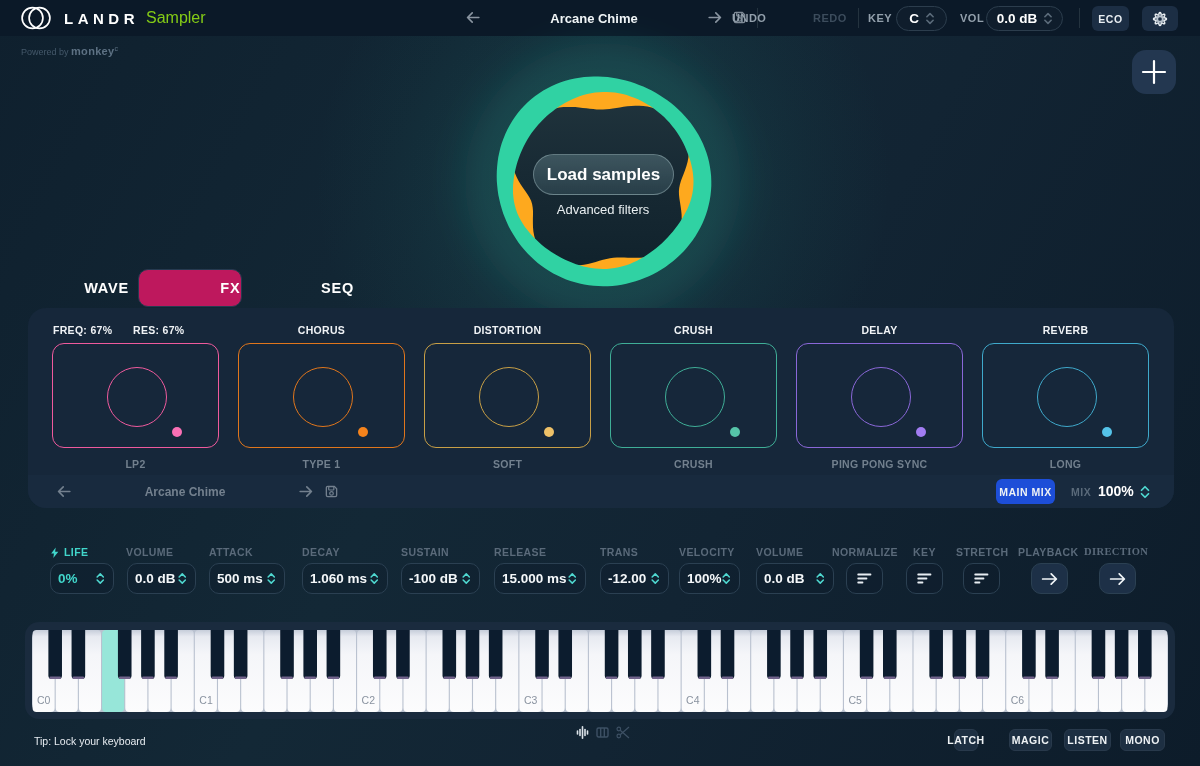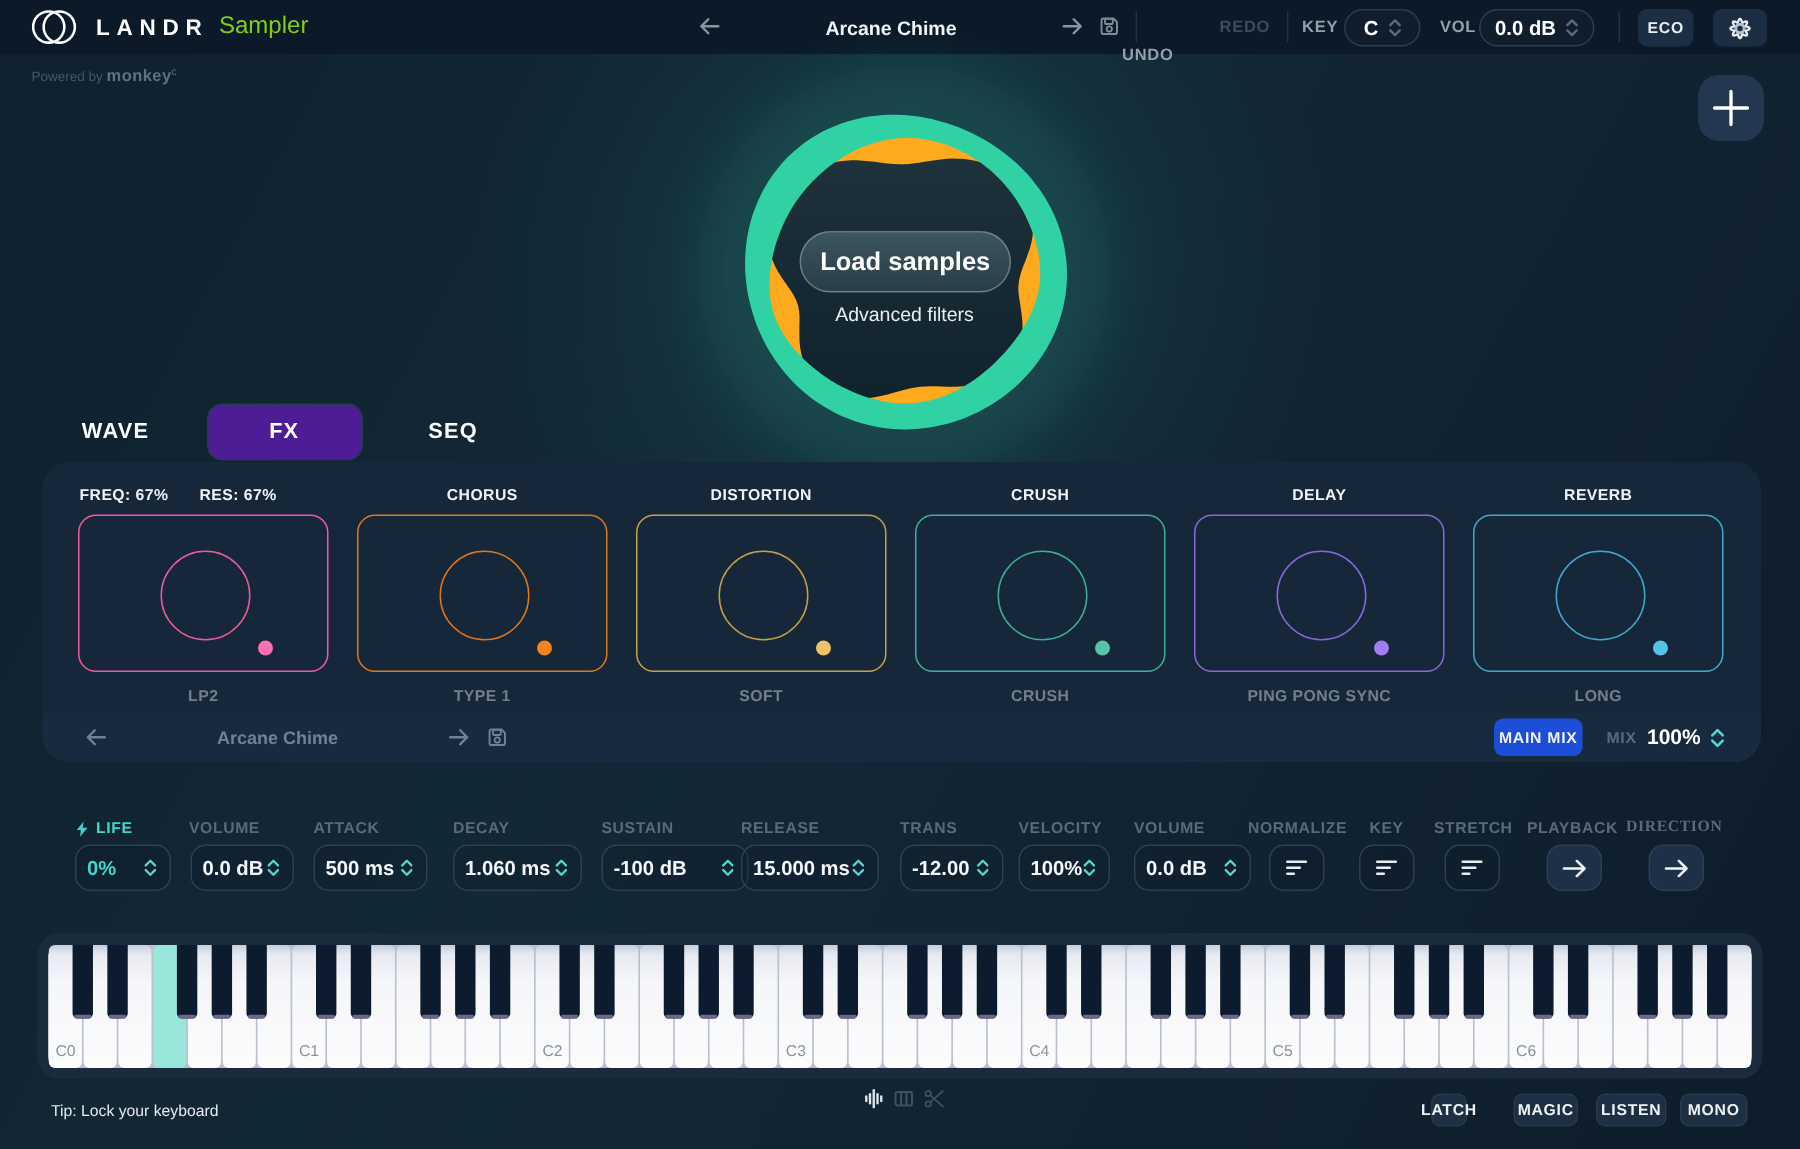--- a/index.html
+++ b/index.html
@@ -51,22 +51,22 @@
   background:linear-gradient(rgba(158,198,205,0.27), rgba(118,158,168,0.19));
   border:1px solid rgba(200,225,230,0.35);
   display:flex; align-items:center; justify-content:center;
   font-size:17px; font-weight:bold; color:#fff;
 }
 #advfil {
   position:absolute; left:503px; top:202px; width:200px; text-align:center;
   font-size:13px; color:#e8eef0; 
 }
 #tabs { position:absolute; left:25px; top:269px; height:38px; display:flex; align-items:center; gap:8.5px; }
-.tab { width:104px; text-align:center; font-size:14.5px; font-weight:bold; letter-spacing:0.8px; color:#fff; }
-.tab.active { height:38px; line-height:36px; background:#4c1d95; border:1px solid #263a50; border-radius:10px; }
+.tab { width:104px; text-align:right; font-size:14.5px; font-weight:bold; letter-spacing:0.8px; color:#fff; }
+.tab.active { height:38px; line-height:36px; background:#be185d; border:1px solid #263a50; border-radius:10px; }
 #fxpanel {
   position:absolute; left:28px; top:308px; width:1146px; height:200px;
   background:#16273a;
   border-radius:18px;
 }
 #fxstrip {
   position:absolute; left:0px; top:167px; width:1146px; height:33px;
   background:#182a3e; border-radius:0 0 18px 18px;
 }
 .fxmod { position:absolute; top:0; width:167px; }
@@ -116,21 +116,21 @@
   <span style="position:absolute;left:494px;top:10.5px;width:200px;text-align:center;font-size:13px;font-weight:bold;color:#f2f5f7;">Arcane Chime</span>
   <svg style="position:absolute;left:708px;top:11px;" width="14" height="13" viewBox="0 0 18 15">
       <path d="M10 1.5 L16 7.5 L10 13.5 M16 7.5 H1.5" stroke="#8a95a1" stroke-width="2.1" fill="none" stroke-linecap="round" stroke-linejoin="round"></path>
     </svg>
   <svg style="position:absolute;left:732px;top:10px;" width="15" height="15" viewBox="0 0 16 16">
       <path d="M2.5 4 a1.5 1.5 0 0 1 1.5-1.5 h7 l2.5 2.5 v7 a1.5 1.5 0 0 1-1.5 1.5 h-8 a1.5 1.5 0 0 1-1.5-1.5 z" fill="none" stroke="#7f8b97" stroke-width="1.4"></path>
       <rect x="5" y="2.8" width="5.5" height="3.6" rx="0.8" fill="none" stroke="#7f8b97" stroke-width="1.3"></rect>
       <circle cx="8" cy="10" r="1.9" fill="none" stroke="#7f8b97" stroke-width="1.3"></circle>
     </svg>
   <span class="tb-sep" style="left:757px;"></span>
-  <span class="tb-lbl" style="left:748px;margin-top:19px;">UNDO</span>
+  <span class="tb-lbl" style="left:732px;">UNDO</span>
   <span class="tb-lbl dim" style="left:813px;">REDO</span>
   <span class="tb-sep" style="left:858px;"></span>
   <span class="tb-lbl" style="left:868px;">KEY</span>
   <div class="pill" style="left:896px;width:51px;">
       <b>C</b>
       <svg class="chev" width="8" height="13" viewBox="0 0 9 14">
         <path d="M1 5 L4.5 1.5 L8 5" stroke="#5b6b7a" stroke-width="1.8" fill="none" stroke-linecap="round" stroke-linejoin="round"></path>
         <path d="M1 9 L4.5 12.5 L8 9" stroke="#5b6b7a" stroke-width="1.8" fill="none" stroke-linecap="round" stroke-linejoin="round"></path>
       </svg>
     </div>
@@ -291,21 +291,21 @@
     </div>
 <div class="plab" style="left:302px;">DECAY</div>
 <div class="pbox" style="left:302px; width:86px;">
       <b>1.060 ms</b>
       <svg class="chev" width="8.5" height="13" viewBox="0 0 11 16">
         <path d="M1.5 6 L5.5 2 L9.5 6" stroke="#4fd8d0" stroke-width="2" fill="none" stroke-linecap="round" stroke-linejoin="round"></path>
         <path d="M1.5 10 L5.5 14 L9.5 10" stroke="#4fd8d0" stroke-width="2" fill="none" stroke-linecap="round" stroke-linejoin="round"></path>
       </svg>
     </div>
 <div class="plab" style="left:401px;">SUSTAIN</div>
-<div class="pbox" style="left:401px; width:98px;">
+<div class="pbox" style="left:401px; width:79px;">
       <b>-100 dB</b>
       <svg class="chev" width="8.5" height="13" viewBox="0 0 11 16">
         <path d="M1.5 6 L5.5 2 L9.5 6" stroke="#4fd8d0" stroke-width="2" fill="none" stroke-linecap="round" stroke-linejoin="round"></path>
         <path d="M1.5 10 L5.5 14 L9.5 10" stroke="#4fd8d0" stroke-width="2" fill="none" stroke-linecap="round" stroke-linejoin="round"></path>
       </svg>
     </div>
 <div class="plab" style="left:494px;">RELEASE</div>
 <div class="pbox" style="left:494px; width:92px;">
       <b>15.000 ms</b>
       <svg class="chev" width="8.5" height="13" viewBox="0 0 11 16">

